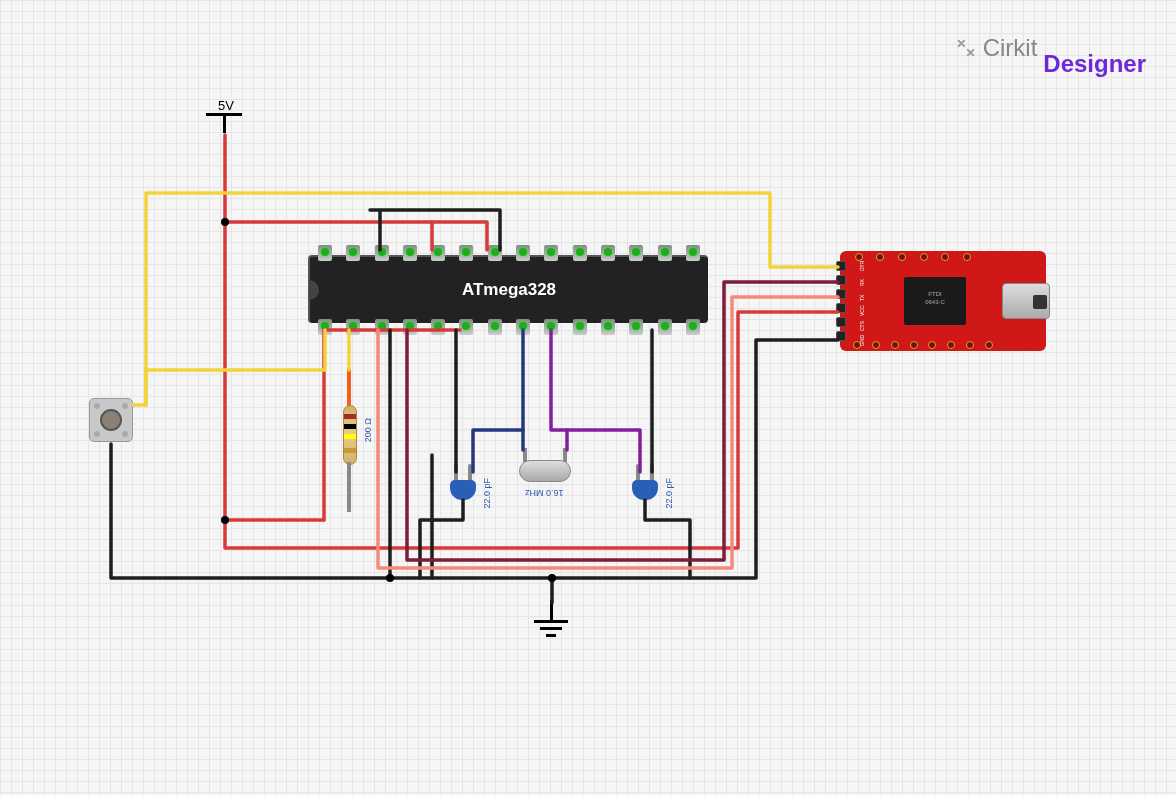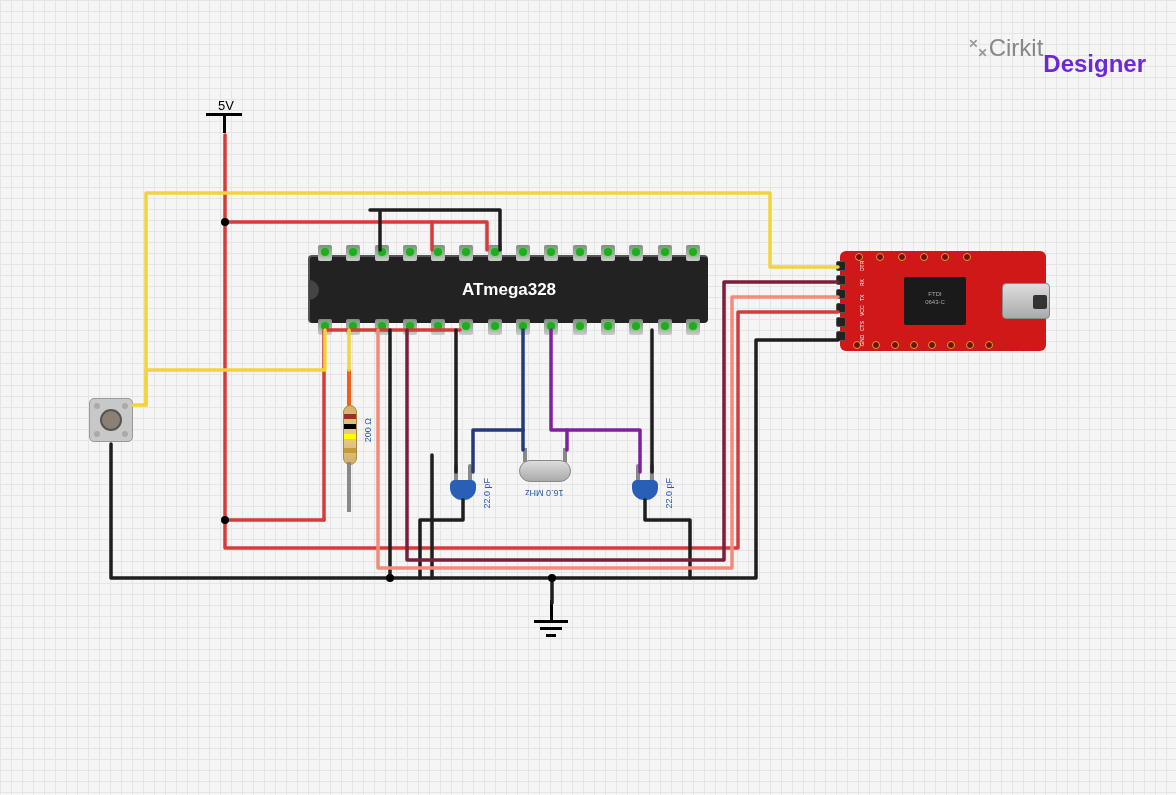--- a/index.html
+++ b/index.html
@@ -17,20 +17,21 @@
   }
   .logo {
     position: absolute;
     top: 18px;
     right: 30px;
     font-size: 24px;
     color: #888;
     font-weight: 400;
     display: flex;
     align-items: center;
+    gap: 6px;
   }
   .logo .bold { font-weight: 600; color: #6d28d9; margin-top: 32px; }
   .logo-icon { width: 22px; height: 22px; color: #888; }
 
   
   .power-label {
     position: absolute;
     top: 98px;
     left: 218px;
     font-size: 13px;

